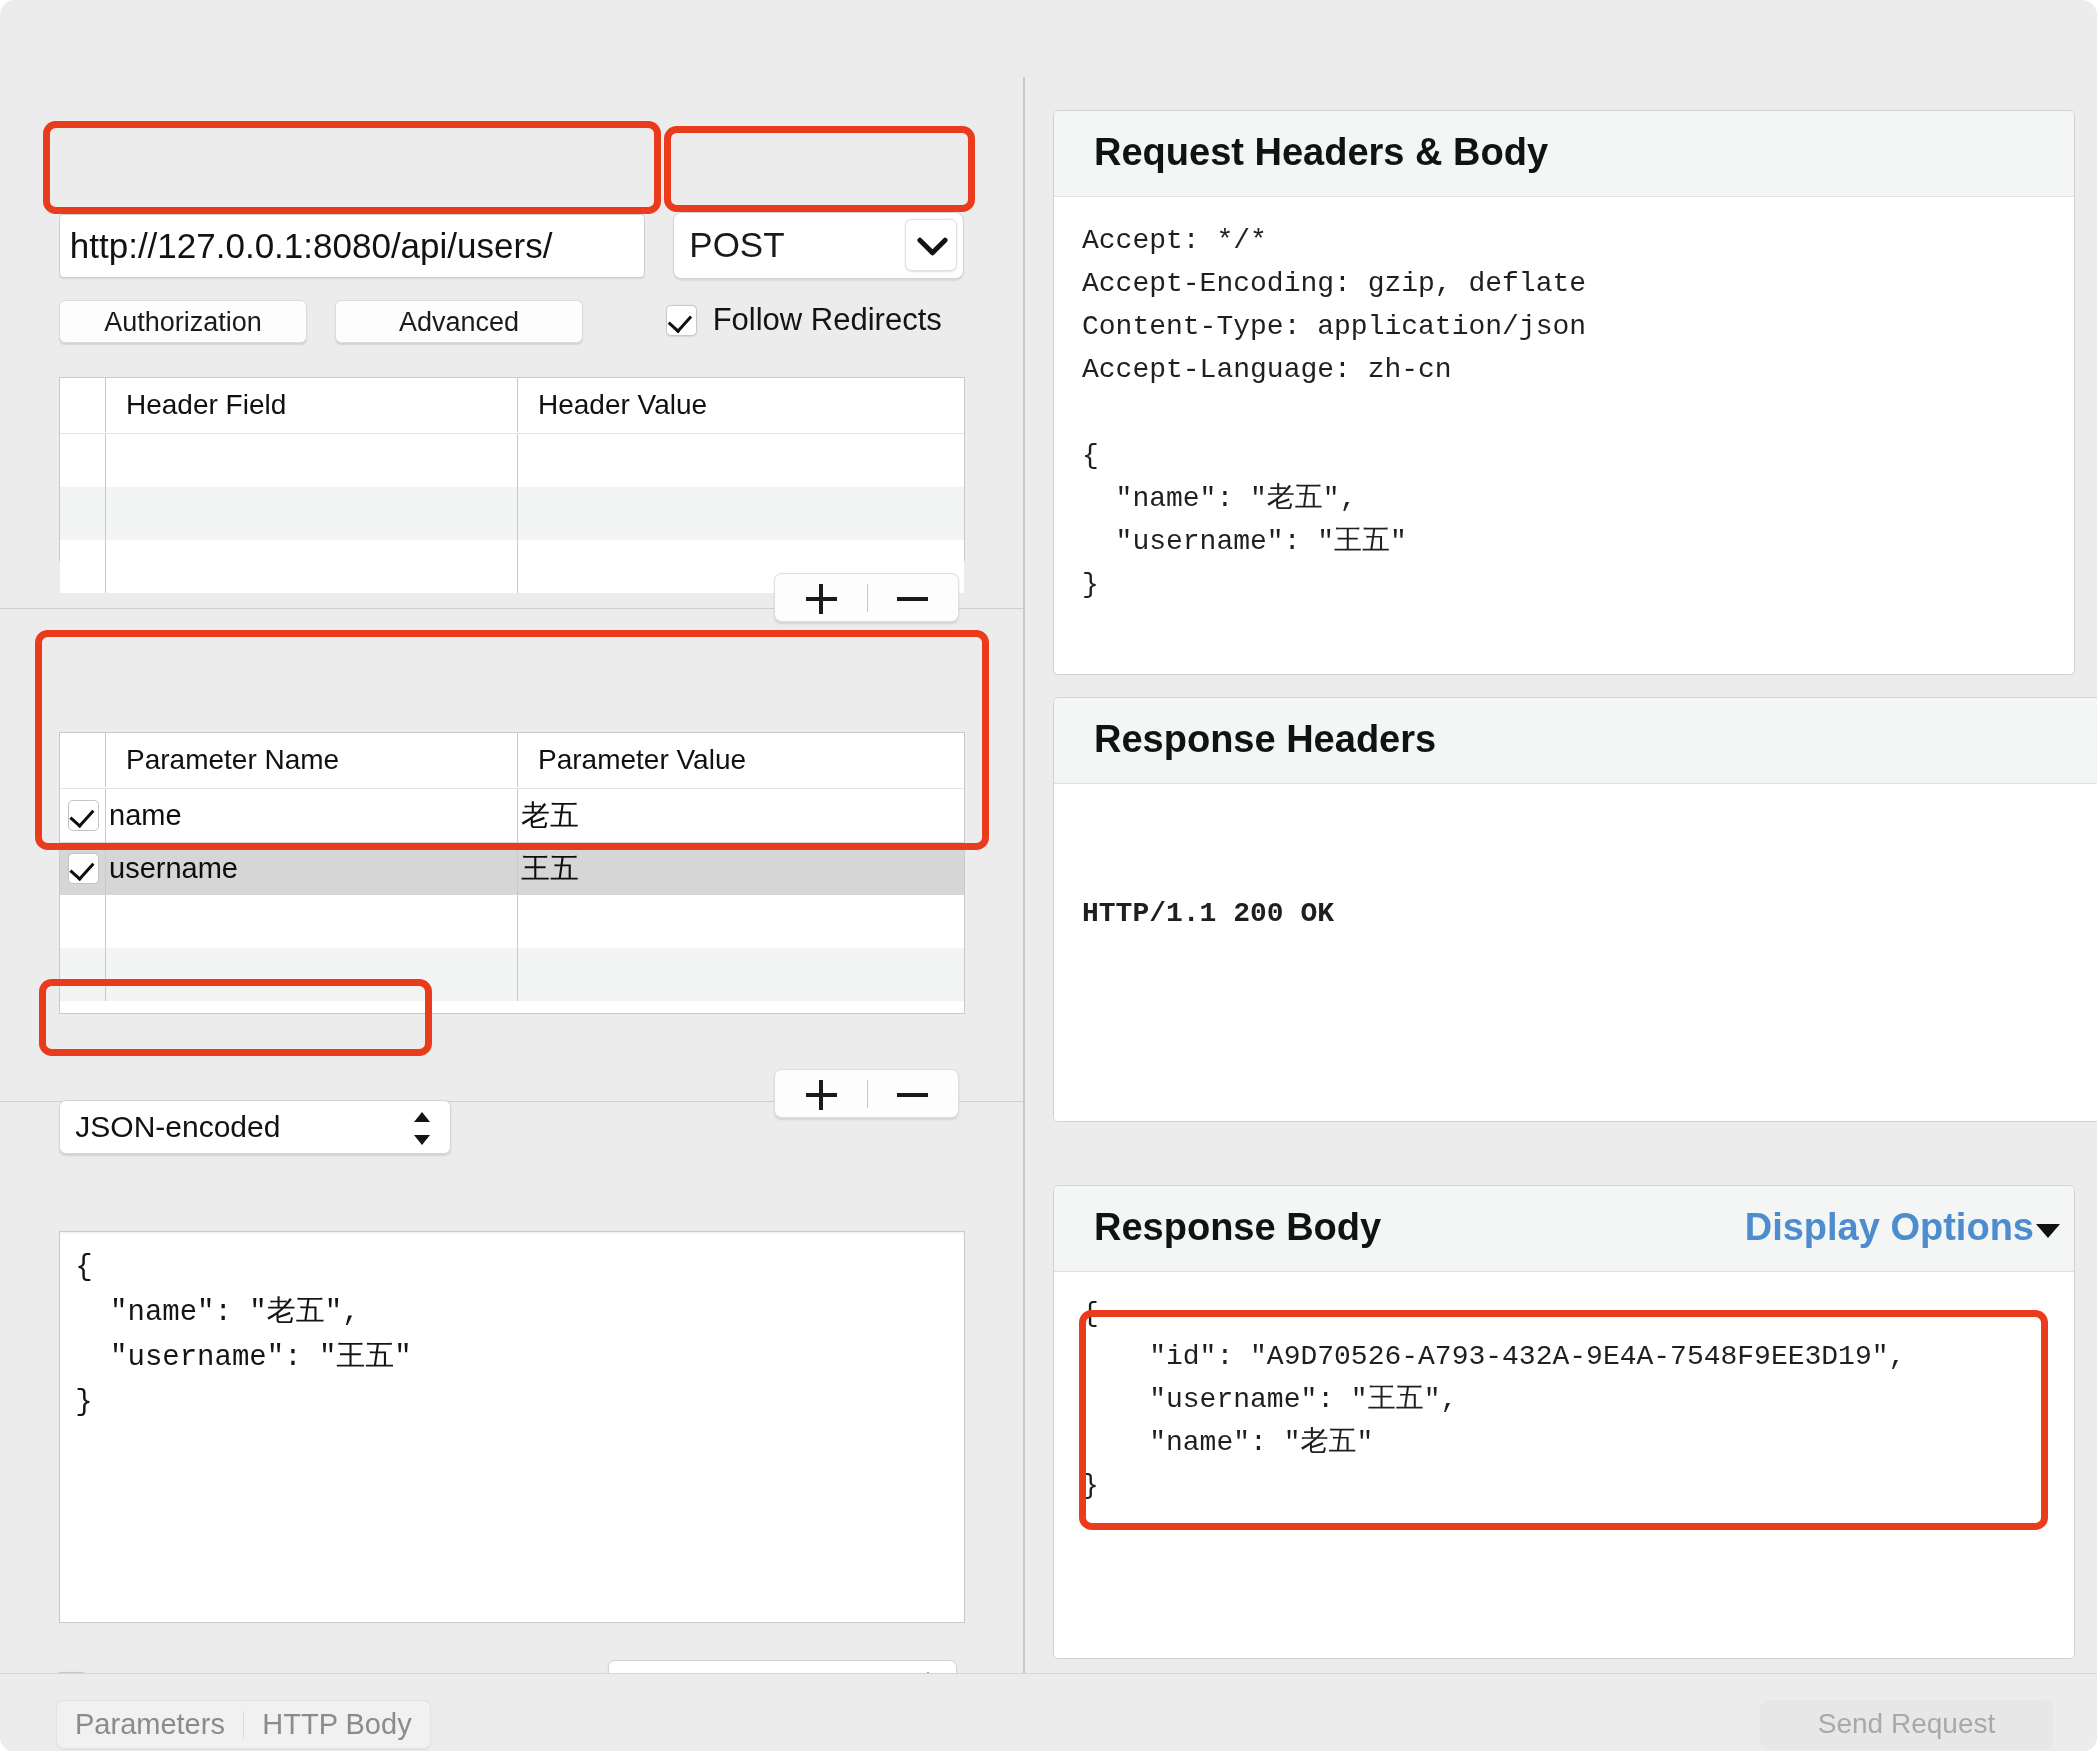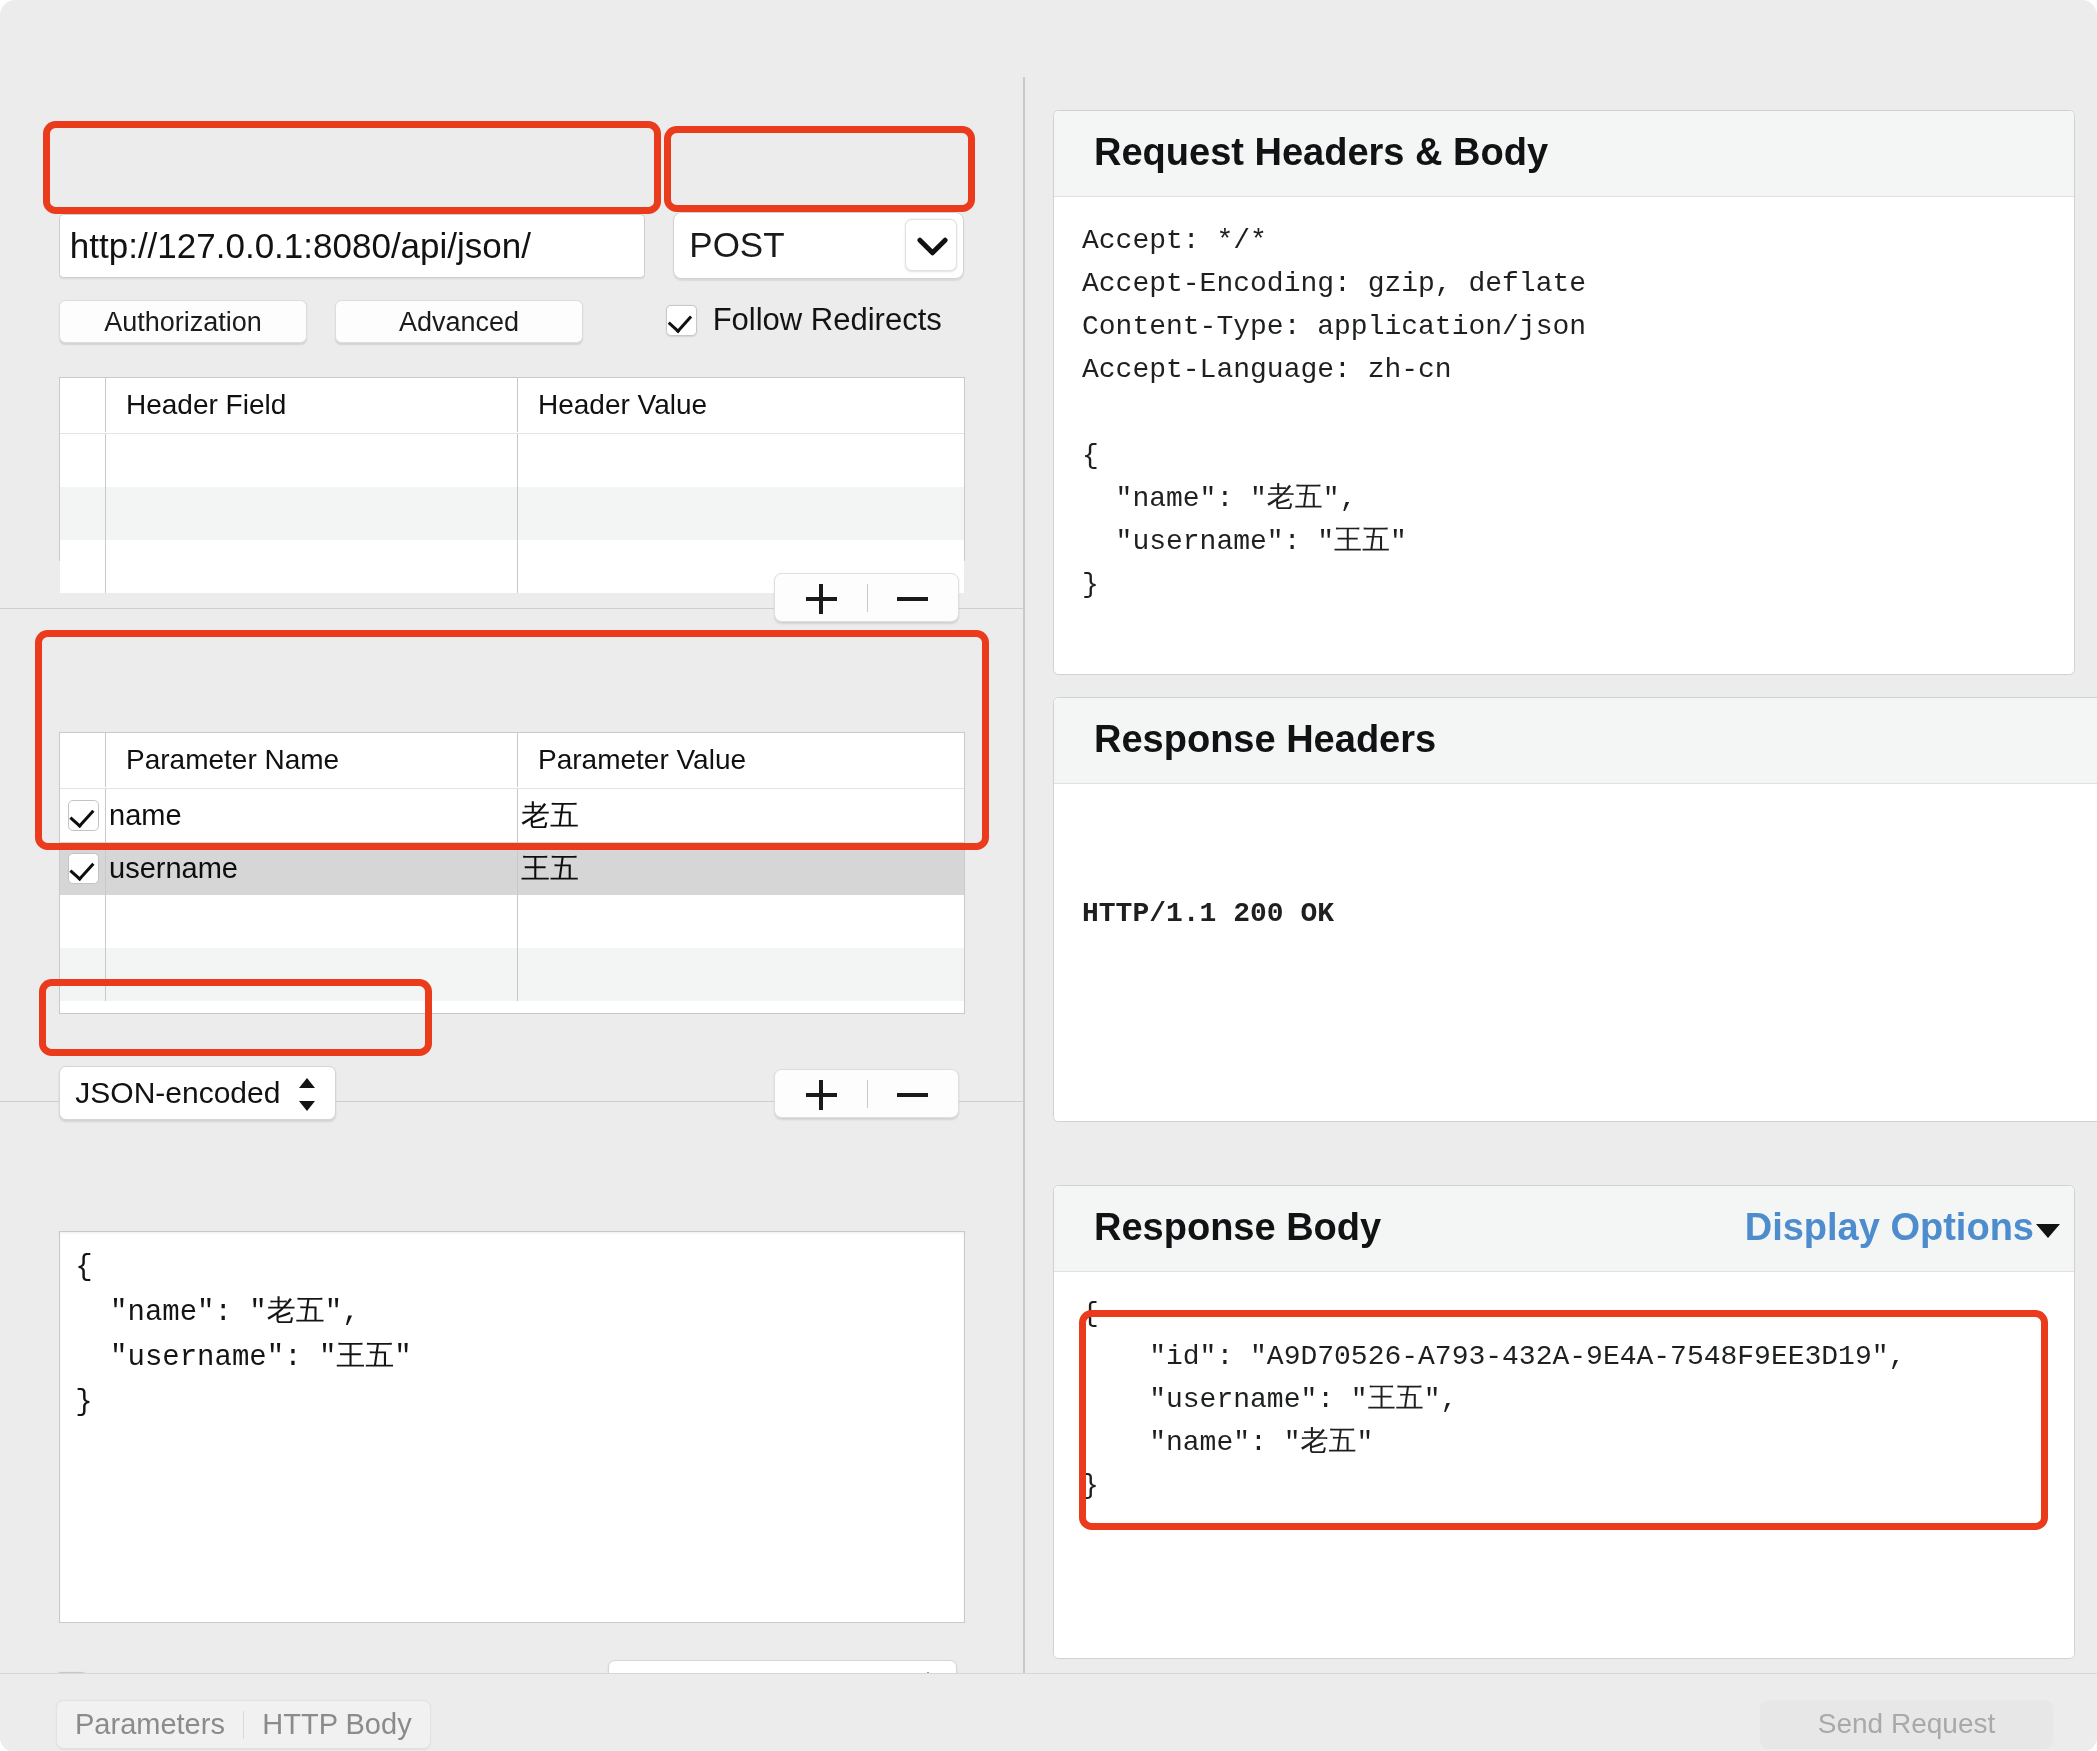--- a/index.html
+++ b/index.html
@@ -219,22 +219,22 @@
   #hdr-pm { left: 774px; top: 496px; }
   #par-pm { left: 774px; top: 992px; }
 
   
   #params-table { left: 59px; top: 655px; width: 906px; height: 282px; }
   #par-col1 { left: 45px; width: 412px; }
   #par-col2 { left: 457px; width: 450px; }
 
   
   #enc-select {
-    position: absolute; left: 59px; top: 989px;
-    width: 277px; height: 54px;
+    position: absolute; left: 59px; top: 1023px;
+    width: 392px; height: 54px;
     background: #ffffff;
     border: 0.7px solid #d5d5d5;
     border-radius: 7px;
     box-shadow: 0 1.4px 2.1px rgba(0,0,0,0.11);
   }
   #enc-label {
     position: absolute; left: 15.3px; top: 0; height: 53px; line-height: 52px;
     font-size: 30px; color: #111;
   }
   .stepper-arrows {
@@ -375,21 +375,21 @@
 <body>
 
 <div id="window">
 
 
   <div id="left-col">
 
     <div class="lsep" id="lsep1"></div>
     <div class="lsep" id="lsep2"></div>
 
-    <div id="url-field" title="http://">http://127.0.0.1:8080/api/json/</div>
+    <div id="url-field" title="http://">http://127.0.0.1:8080/api/users/</div>
 
     <div id="method-select">
       <div id="method-label">POST</div>
       <div id="method-arrowbox">
         <svg width="31" height="21" viewBox="0 0 44 30">
           <path d="M4 6 L22 24 L40 6" stroke="#111" stroke-width="7" fill="none" stroke-linecap="round" stroke-linejoin="round"></path>
         </svg>
       </div>
     </div>
 

